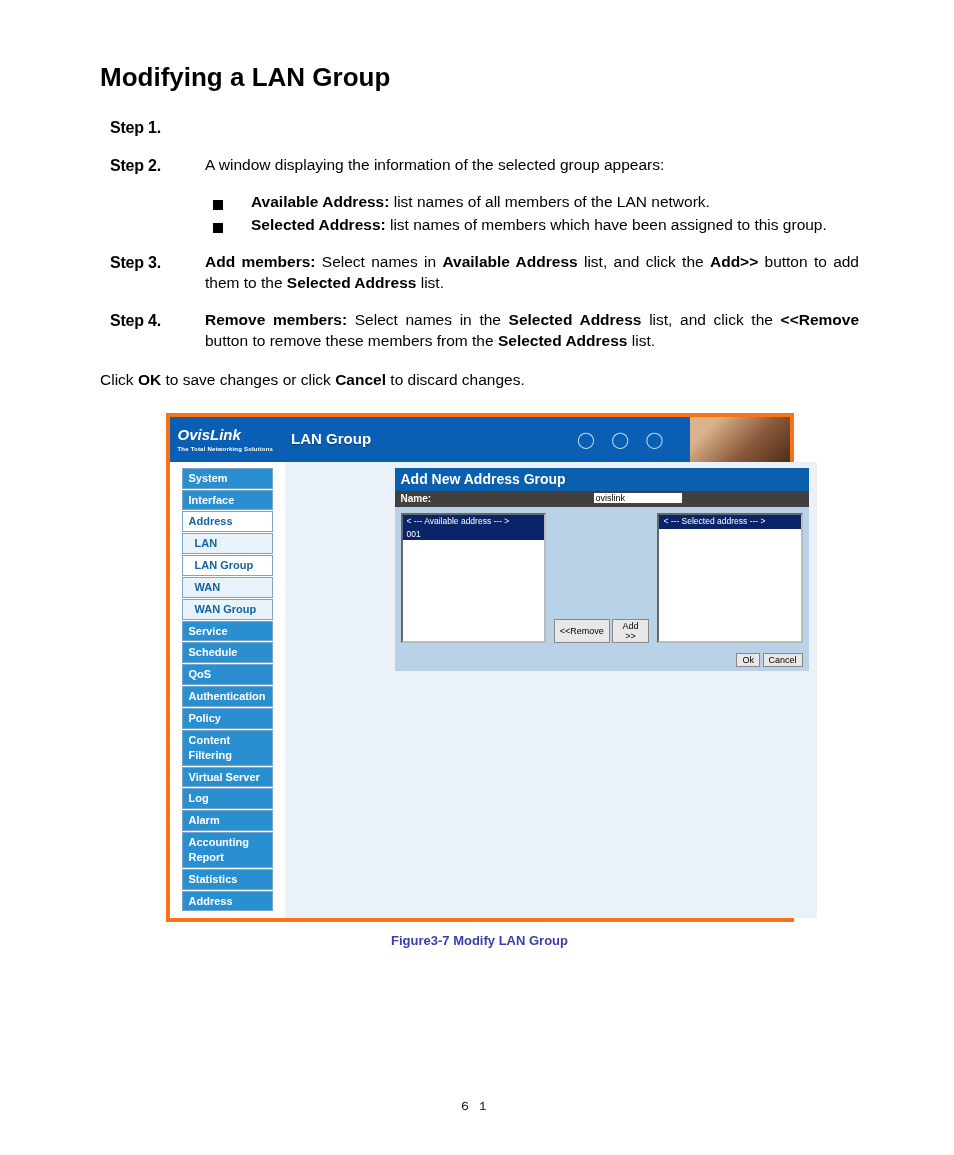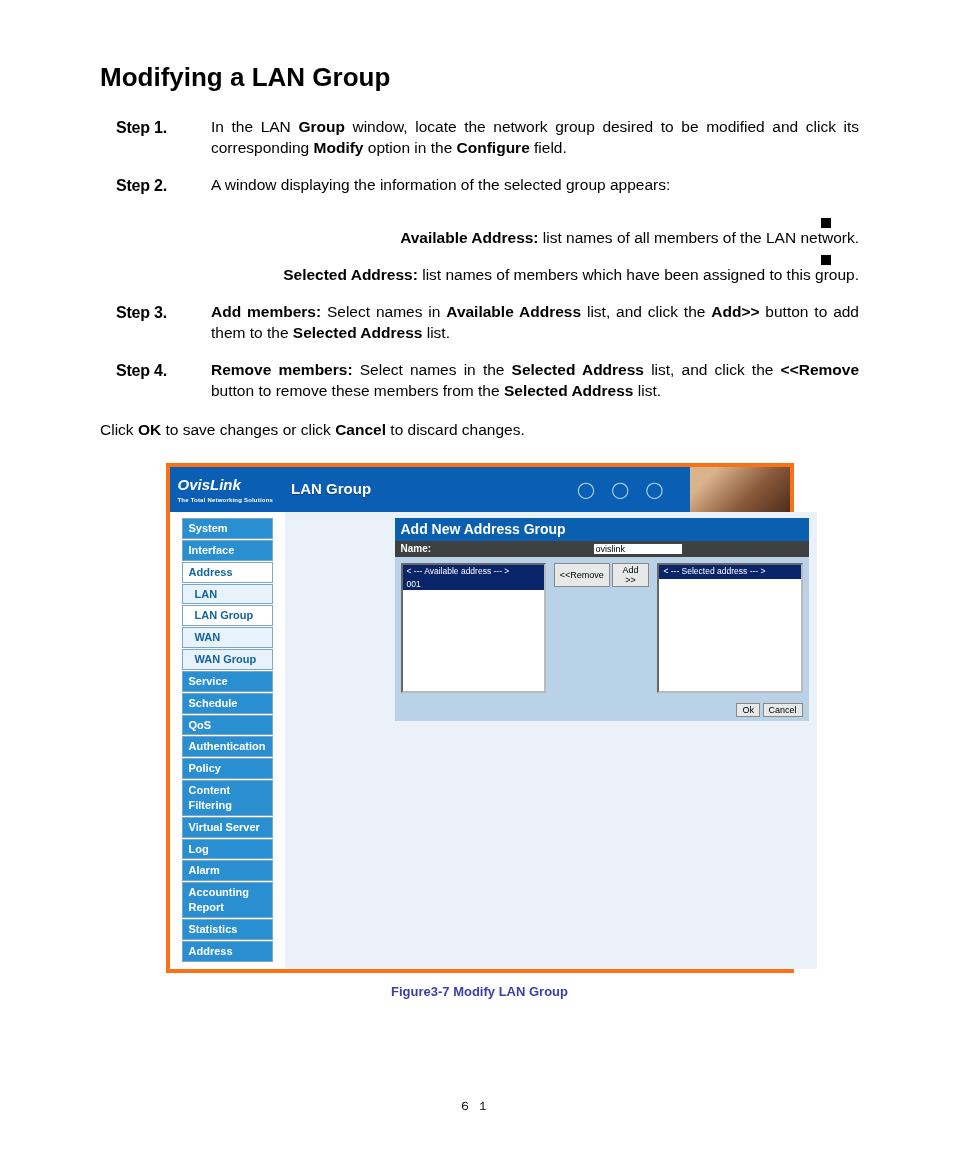--- a/index.html
+++ b/index.html
@@ -22,36 +22,35 @@
   .step-block {
     margin-bottom: 16px;
     display: flex;
   }
   .step-label {
     font-family: Arial, Helvetica, sans-serif;
     font-weight: 900;
     font-size: 16px;
     width: 95px;
     flex-shrink: 0;
-    margin-left: 16px;
+    margin-left: 10px;
     letter-spacing: -0.2px;
   }
   .step-body {
     flex: 1;
     text-align: justify;
   }
   .bullets {
     margin-left: 113px;
     margin-bottom: 16px;
   }
   .bullet-row {
     display: flex;
-    align-items: flex-end;
+    align-items: center;
     margin-bottom: 2px;
-    flex-direction: column;
   }
   .bullet-sq {
     width: 10px;
     height: 10px;
     background: #000;
     margin-top: 5px;
     margin-right: 28px;
     flex-shrink: 0;
   }
   .outro {
@@ -169,21 +168,21 @@
     padding: 0 2px;
     width: 90px;
     margin-left: auto;
     margin-right: 120px;
   }
   .panel-grid {
     background: #b9d2e8;
     padding: 6px;
     display: flex;
     gap: 8px;
-    align-items: flex-start;
+    align-items: flex-end;
   }
   .listbox {
     width: 150px;
     height: 130px;
     background: #fff;
     border: 2px inset #bbb;
     font-size: 9px;
     overflow: hidden;
   }
   .listbox .hdr {
@@ -236,23 +235,20 @@
   }
   b { font-weight: bold; }
 </style>
 </head>
 <body>
 
 <h2 class="page-title">Modifying a LAN Group</h2>
 
 <div class="step-block">
   <div class="step-label">Step 1.</div>
-  <div class="step-body">
-    <span>In the LAN </span><b>Group</b><span> window, locate the network group desired to be modified and click its corresponding </span><b>Modify</b><span> option in the </span><b>Configure</b><span> field.</span>
-  </div>
 </div>
 
 <div class="step-block">
   <div class="step-label">Step 2.</div>
   <div class="step-body">A window displaying the information of the selected group appears:</div>
 </div>
 
 <div class="bullets">
   <div class="bullet-row">
     <div class="bullet-sq"></div>

